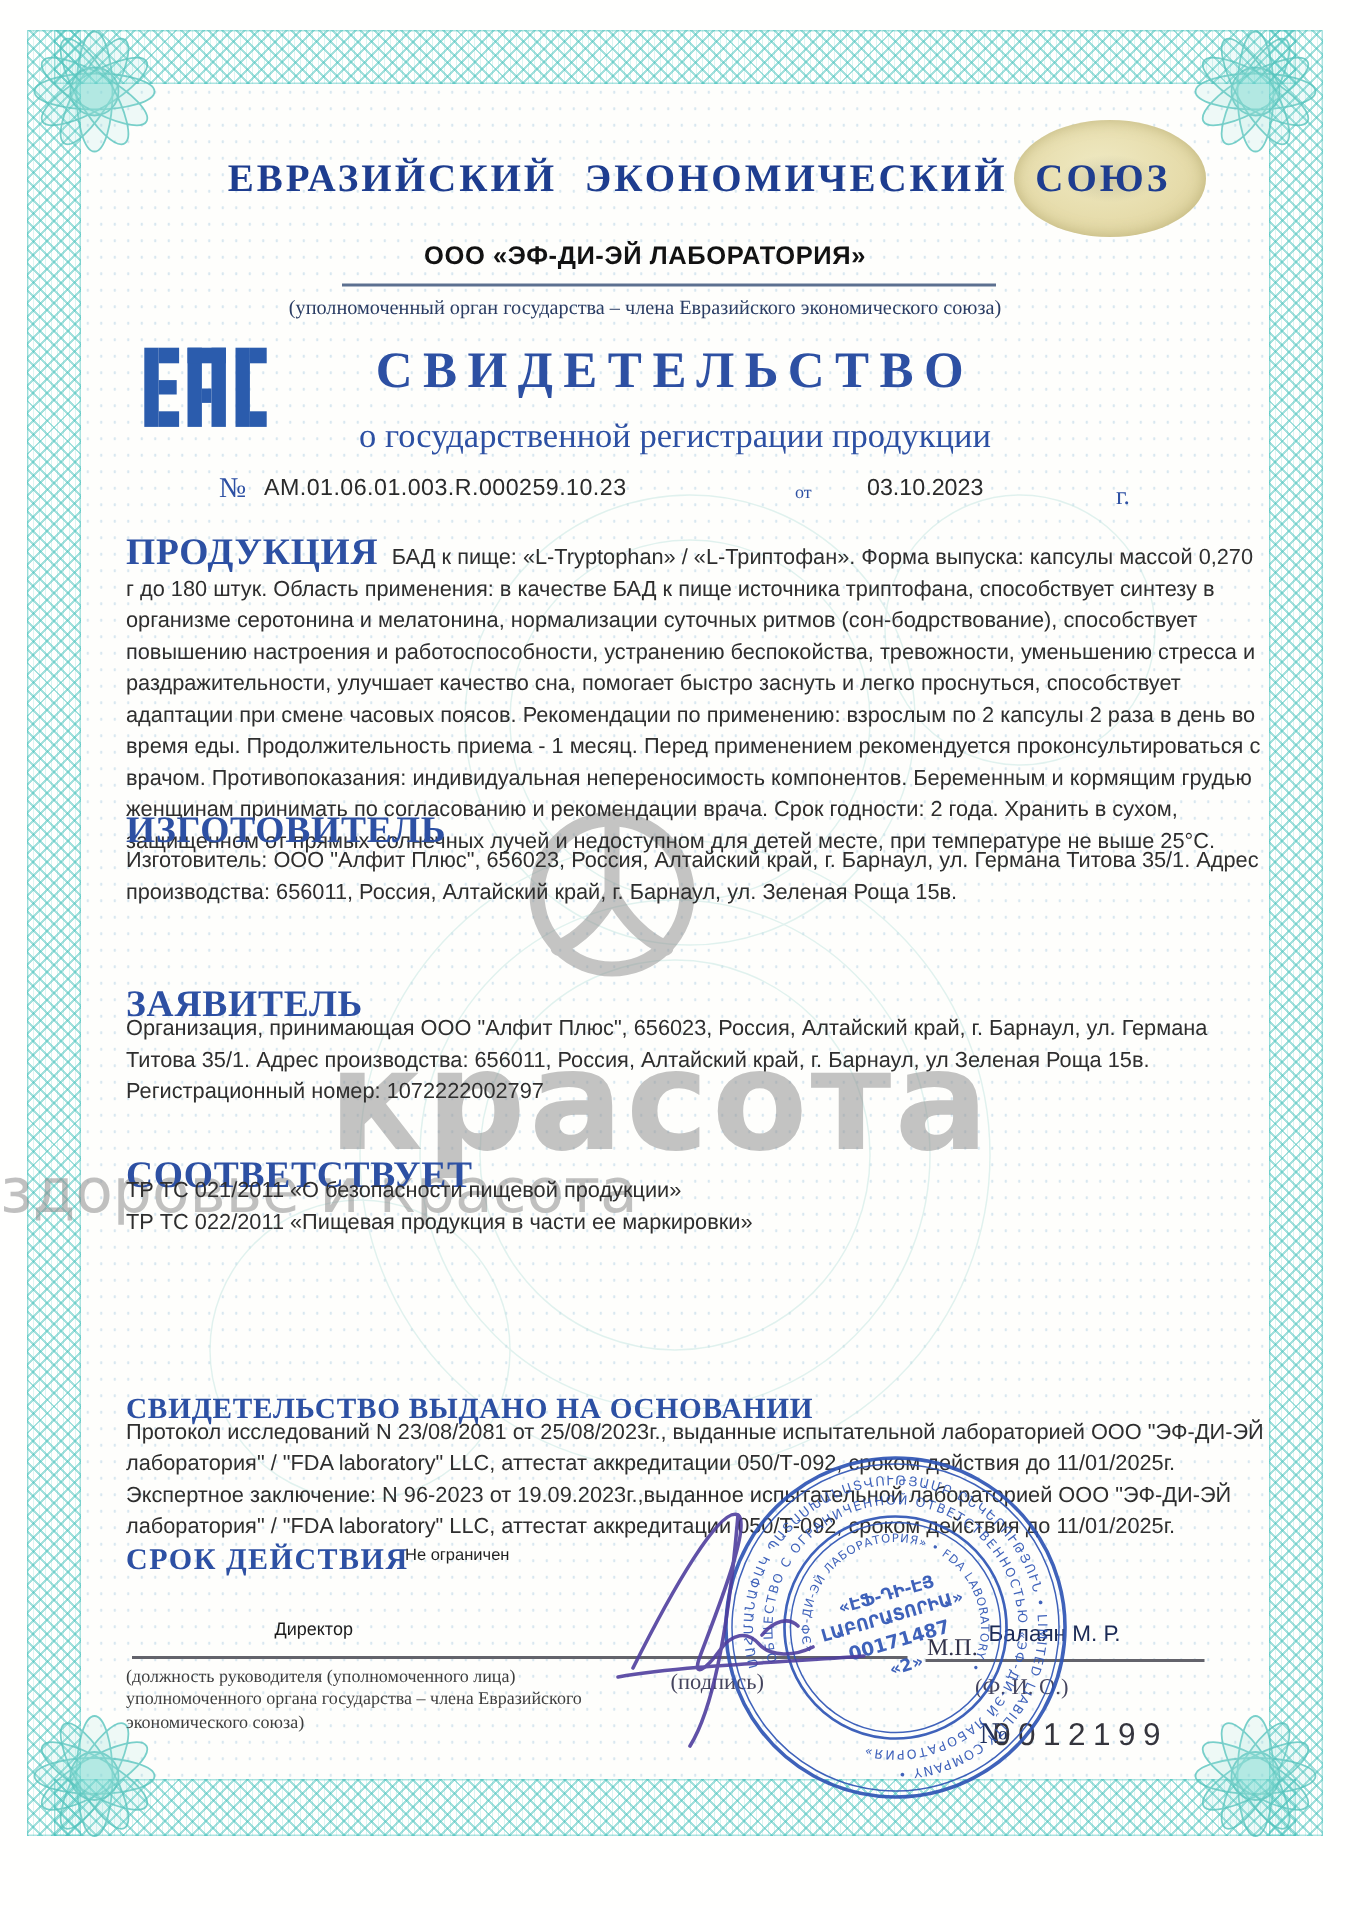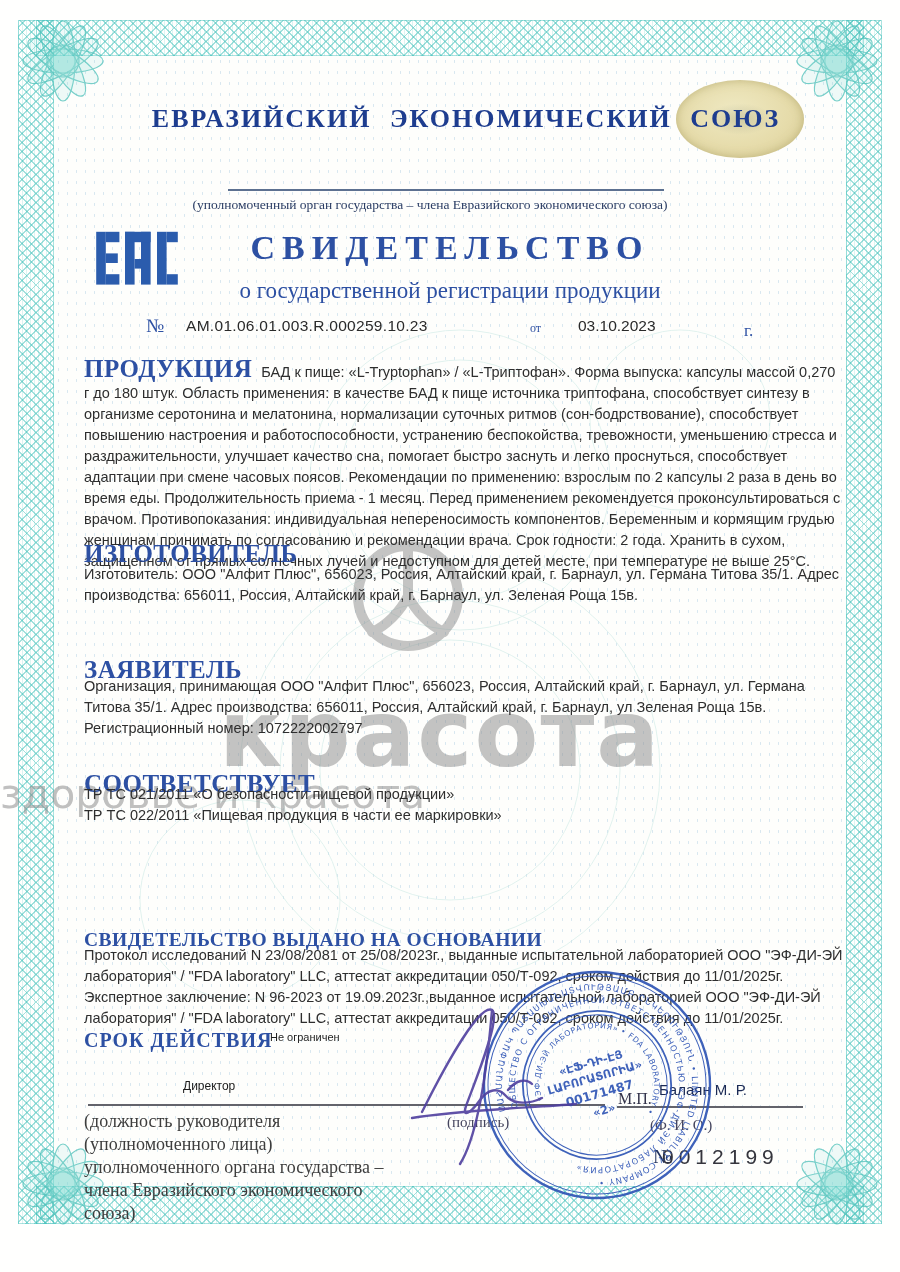--- a/index.html
+++ b/index.html
@@ -40,21 +40,21 @@
   .orgname{left:0;top:161px;width:860px;text-align:center;font-weight:bold;font-size:17px;
     color:#121212;letter-spacing:.4px;}
   .divider{left:228px;top:189px;width:436px;height:2px;background:#5c7090;}
   .orgsub{left:0;top:197px;width:860px;text-align:center;font-family:"Liberation Serif",serif;
     font-size:13.5px;color:#2a3c63;}
   .doctitle{left:0;top:229px;width:900px;text-align:center;font-family:"Liberation Serif",serif;
     font-weight:bold;font-size:34px;letter-spacing:7px;color:#2d50a3;}
   .docsub{left:0;top:278px;width:900px;text-align:center;font-family:"Liberation Serif",serif;
     font-size:23px;color:#2d50a3;}
   .numsym{left:146px;top:315px;font-family:"Liberation Serif",serif;font-size:19px;color:#2d50a3;}
-  .numval{left:176px;top:317px;font-size:15.5px;color:#2a2a2a;letter-spacing:.3px;margin-left:10px;}
+  .numval{left:176px;top:317px;font-size:15.5px;color:#2a2a2a;letter-spacing:.3px;}
   .ot{left:530px;top:321px;font-family:"Liberation Serif",serif;font-size:12px;color:#2d50a3;}
   .dateval{left:578px;top:317px;font-size:15.5px;color:#2a2a2a;}
   .gdot{left:744px;top:321px;font-family:"Liberation Serif",serif;font-size:17px;color:#2d50a3;}
   .body-text{font-size:14.5px;line-height:21px;color:#2e2e2e;}
   .sec-h{font-family:"Liberation Serif",serif;font-weight:bold;font-size:25px;color:#2d50a3;
     letter-spacing:.5px;}
   .inline-h{margin-right:9px;}
   .product{left:84px;top:358px;width:758px;}
   .manuf-h{left:84px;top:540px;}
   .manuf-t{left:84px;top:564px;width:758px;}
@@ -66,21 +66,21 @@
   .basis-t{left:84px;top:945px;width:760px;}
   .valid-h{left:84px;top:1029px;font-size:20px;letter-spacing:1px;}
   .valid-v{left:270px;top:1031px;font-size:11px;color:#1f1f1f;}
   .director{left:183px;top:1079px;font-size:12px;color:#1b1b1b;}
   .line-l{left:88px;top:1104px;width:517px;height:2px;background:#63636b;}
   .mp{left:618px;top:1090px;font-family:"Liberation Serif",serif;font-size:16px;color:#33334a;}
   .podpis{left:447px;top:1114px;font-family:"Liberation Serif",serif;font-size:15px;color:#45455e;}
   .fio-name{left:659px;top:1081px;font-size:15px;color:#1b2a55;}
   .line-r{left:617px;top:1106px;width:186px;height:2px;background:#63636b;}
   .fio-cap{left:650px;top:1117px;font-family:"Liberation Serif",serif;font-size:15px;color:#45455e;}
-  .note{left:84px;top:1110px;width:308px;font-family:"Liberation Serif",serif;font-size:18px;
+  .note{left:84px;top:1110px;width:308px;font-family:"Liberation Serif",serif;font-size:12px;
     line-height:1.28;color:#3d3d3d;}
   .formnum-sym{left:653px;top:1145px;font-family:"Liberation Serif",serif;font-size:20px;color:#21325e;}
   .formnum{left:662px;top:1145px;font-size:21px;letter-spacing:5px;color:#35353d;}
   .sig{left:408px;top:992px;z-index:40;}
   .stamp{left:478px;top:966px;z-index:30;opacity:.92;transform:rotate(-16deg);}
   .wmlogo{left:350px;top:538px;z-index:4;opacity:.5;}
 </style>
 </head>
 <body>
 
@@ -163,20 +163,21 @@
       <path d="M58 58 L58 10"></path>
       <path d="M58 58 C50 74 36 88 22 94"></path>
       <path d="M58 58 C66 74 80 88 94 94"></path>
     </g>
   </svg>
   <div class="wm wm-brand">красота</div>
   <div class="wm wm-tag">здоровье и красота</div>
 
   <div class="c union">ЕВРАЗИЙСКИЙ ЭКОНОМИЧЕСКИЙ СОЮЗ</div>
   <div class="c goldoval"></div>
+  <div class="c orgname">ООО «ЭФ-ДИ-ЭЙ ЛАБОРАТОРИЯ»</div>
   <div class="c divider"></div>
   <div class="c orgsub">(уполномоченный орган государства – члена Евразийского экономического союза)</div>
 
   <svg class="c" style="left:93px;top:226px;" width="88" height="66" viewBox="0 0 110 76">
     <g fill="#2b5cad">
       <rect x="4" y="4" width="12" height="66"></rect>
         <rect x="16" y="4" width="17" height="13"></rect>
         <rect x="16" y="31" width="15" height="12"></rect>
         <rect x="16" y="57" width="17" height="13"></rect>
       <rect x="40" y="4" width="12" height="66"></rect>

